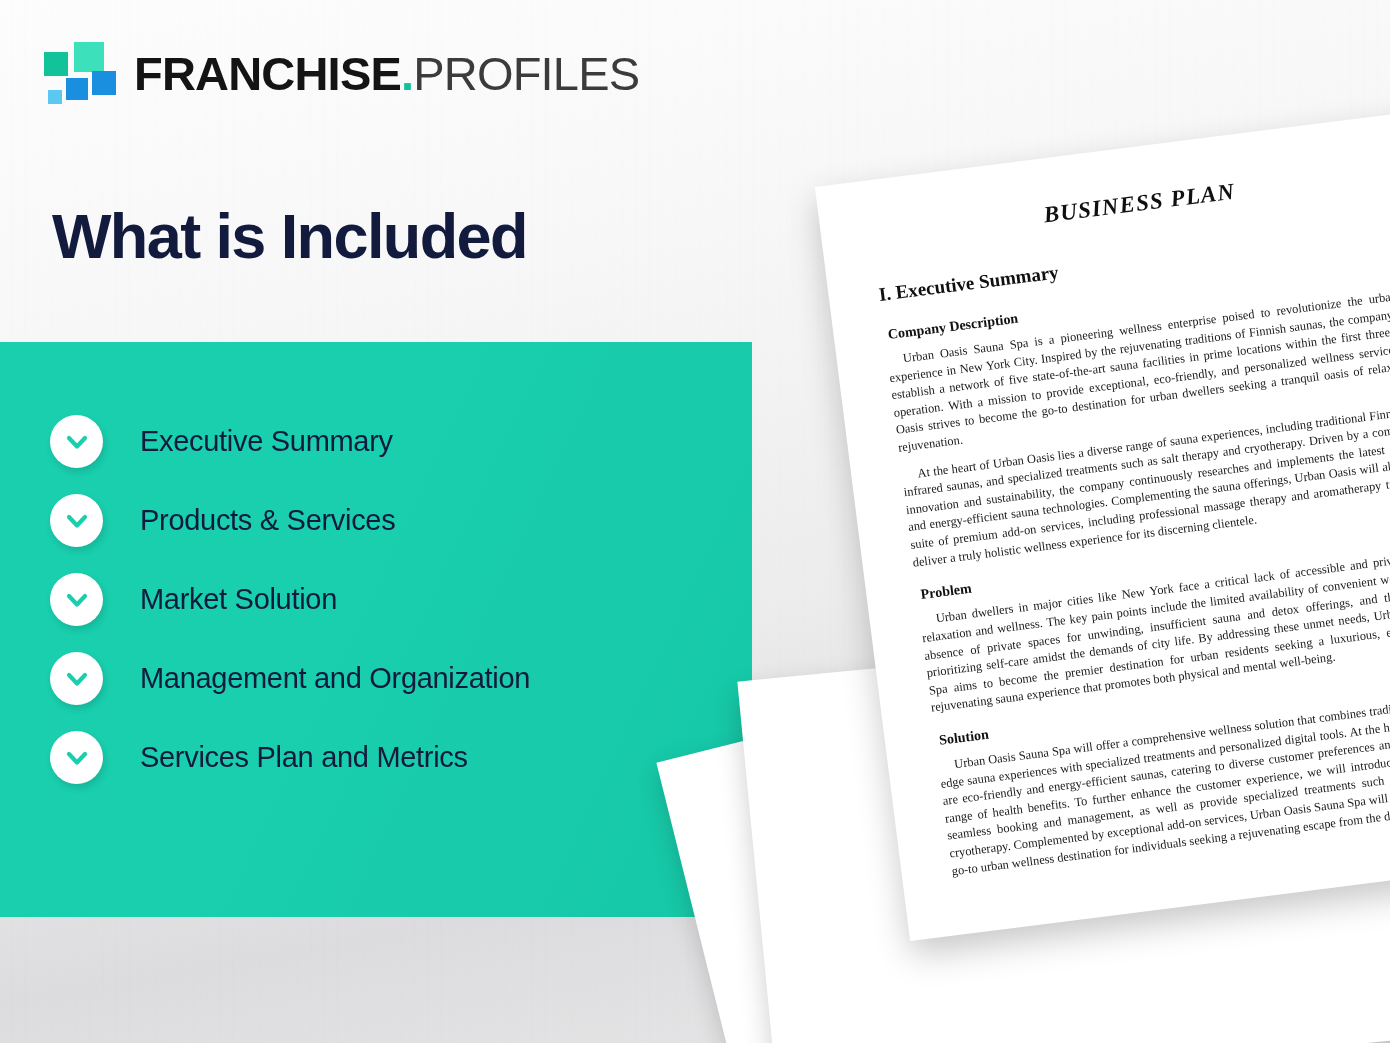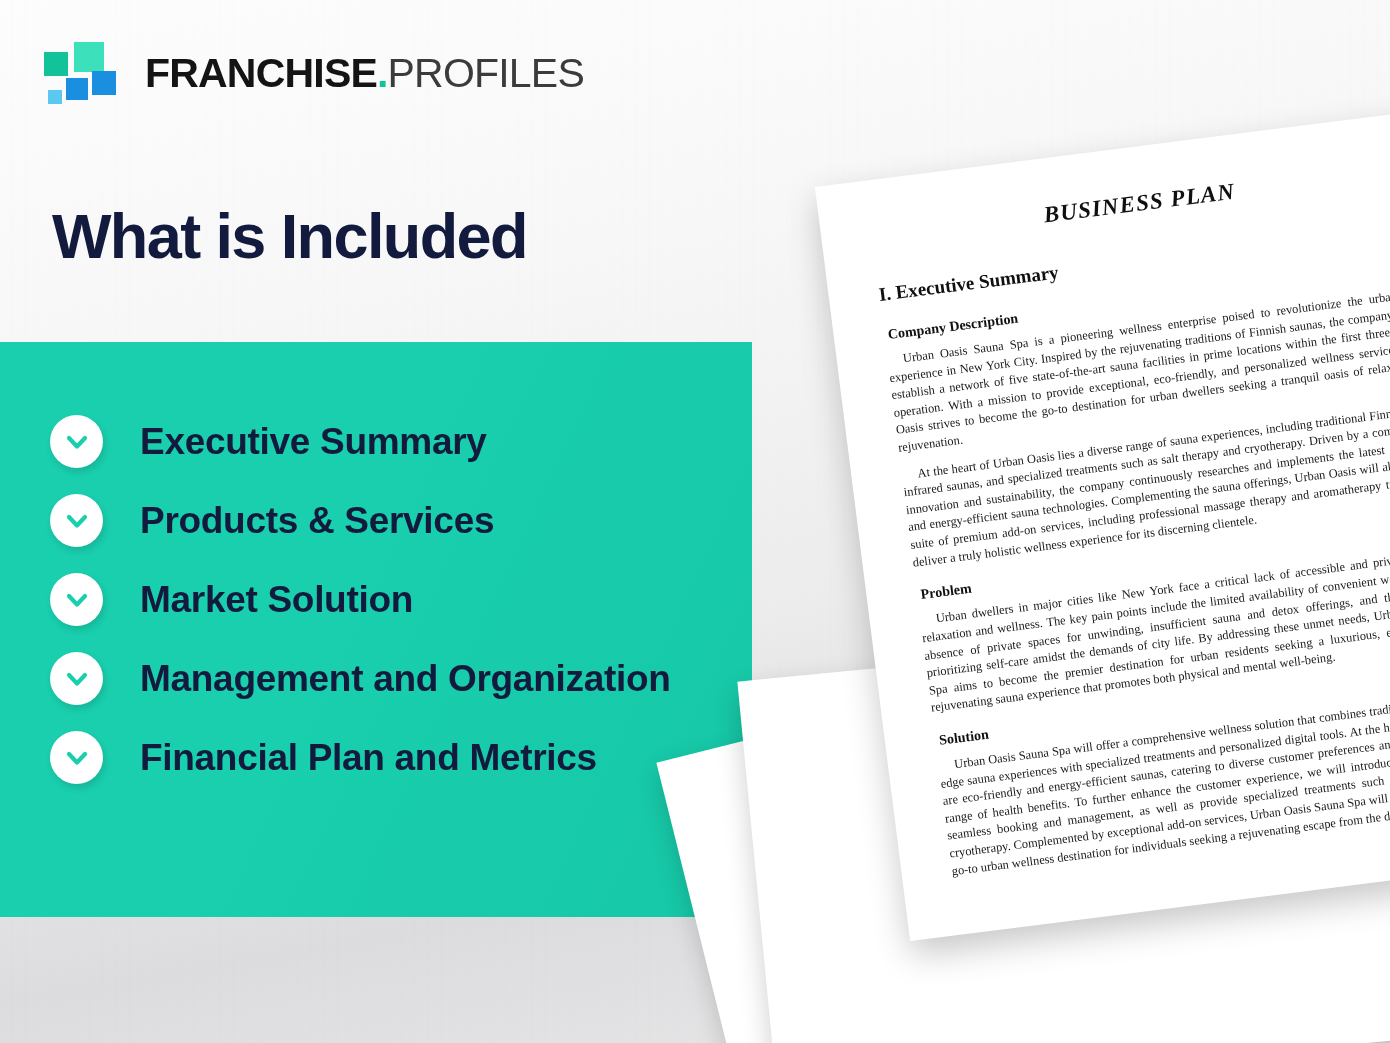--- a/index.html
+++ b/index.html
@@ -43,22 +43,22 @@
     flex:0 0 auto;
   }
   .logo-mark i { position:absolute; display:block; }
   .sq-a { left:0px;  top:10px;  width:24px; height:24px; background:#12c39a; }
   .sq-b { left:30px; top:0px;   width:30px; height:30px; background:#3ce0bb; }
   .sq-c { left:22px; top:36px;  width:22px; height:22px; background:#1a8fe0; }
   .sq-d { left:48px; top:29px;  width:24px; height:24px; background:#1a8fe0; }
   .sq-e { left:4px;  top:48px;  width:14px; height:14px; background:#5bc8f2; }
 
   .logo-text {
-    margin-left:35px;
-    font-size:41px;
+    margin-left:24px;
+    font-size:47px;
     letter-spacing:-0.8px;
     line-height:1;
     white-space:nowrap;
   }
   .logo-text .bold  { font-weight:bold; color:#141414; }
   .logo-text .dot   { color:#12c39a; font-weight:bold; }
   .logo-text .light { font-weight:normal; color:#3b3b3b; }
 
   
   .headline {
@@ -98,22 +98,22 @@
     flex:0 0 auto;
     width:53px; height:53px;
     border-radius:50%;
     background:#ffffff;
     box-shadow:2px 4px 7px rgba(0,0,0,0.13);
     display:flex; align-items:center; justify-content:center;
   }
   .bullet-circle svg { display:block; }
   .feature-label {
     margin-left:37px;
-    font-size:37px;
-    font-weight:bold;
+    font-size:29px;
+    font-weight:normal;
     color:#121a3d;
     letter-spacing:-0.3px;
     white-space:nowrap;
   }
 
   
   .doc-stack {
     position:absolute;
     left:660px; top:130px;
     width:760px; height:930px;
@@ -259,21 +259,21 @@
       </span>
       <span class="feature-label">Management and Organization</span>
     </div>
 
     <div class="feature-item">
       <span class="bullet-circle">
         <svg width="30" height="30" viewBox="0 0 30 30">
             <polyline points="7,11 15,19.5 23,11" fill="none" stroke="#19cfae" stroke-width="4.2" stroke-linecap="round" stroke-linejoin="round"></polyline>
           </svg>
       </span>
-      <span class="feature-label">Financial Plan and Metrics</span>
+      <span class="feature-label">Services Plan and Metrics</span>
     </div>
 
   </div>
 
   <div class="doc-stack">
 
     <div class="page page-back"></div>
 
     <div class="page page-mid">
       <span class="fadeline" style="left:330px; top:46px;">by exceptional</span>

